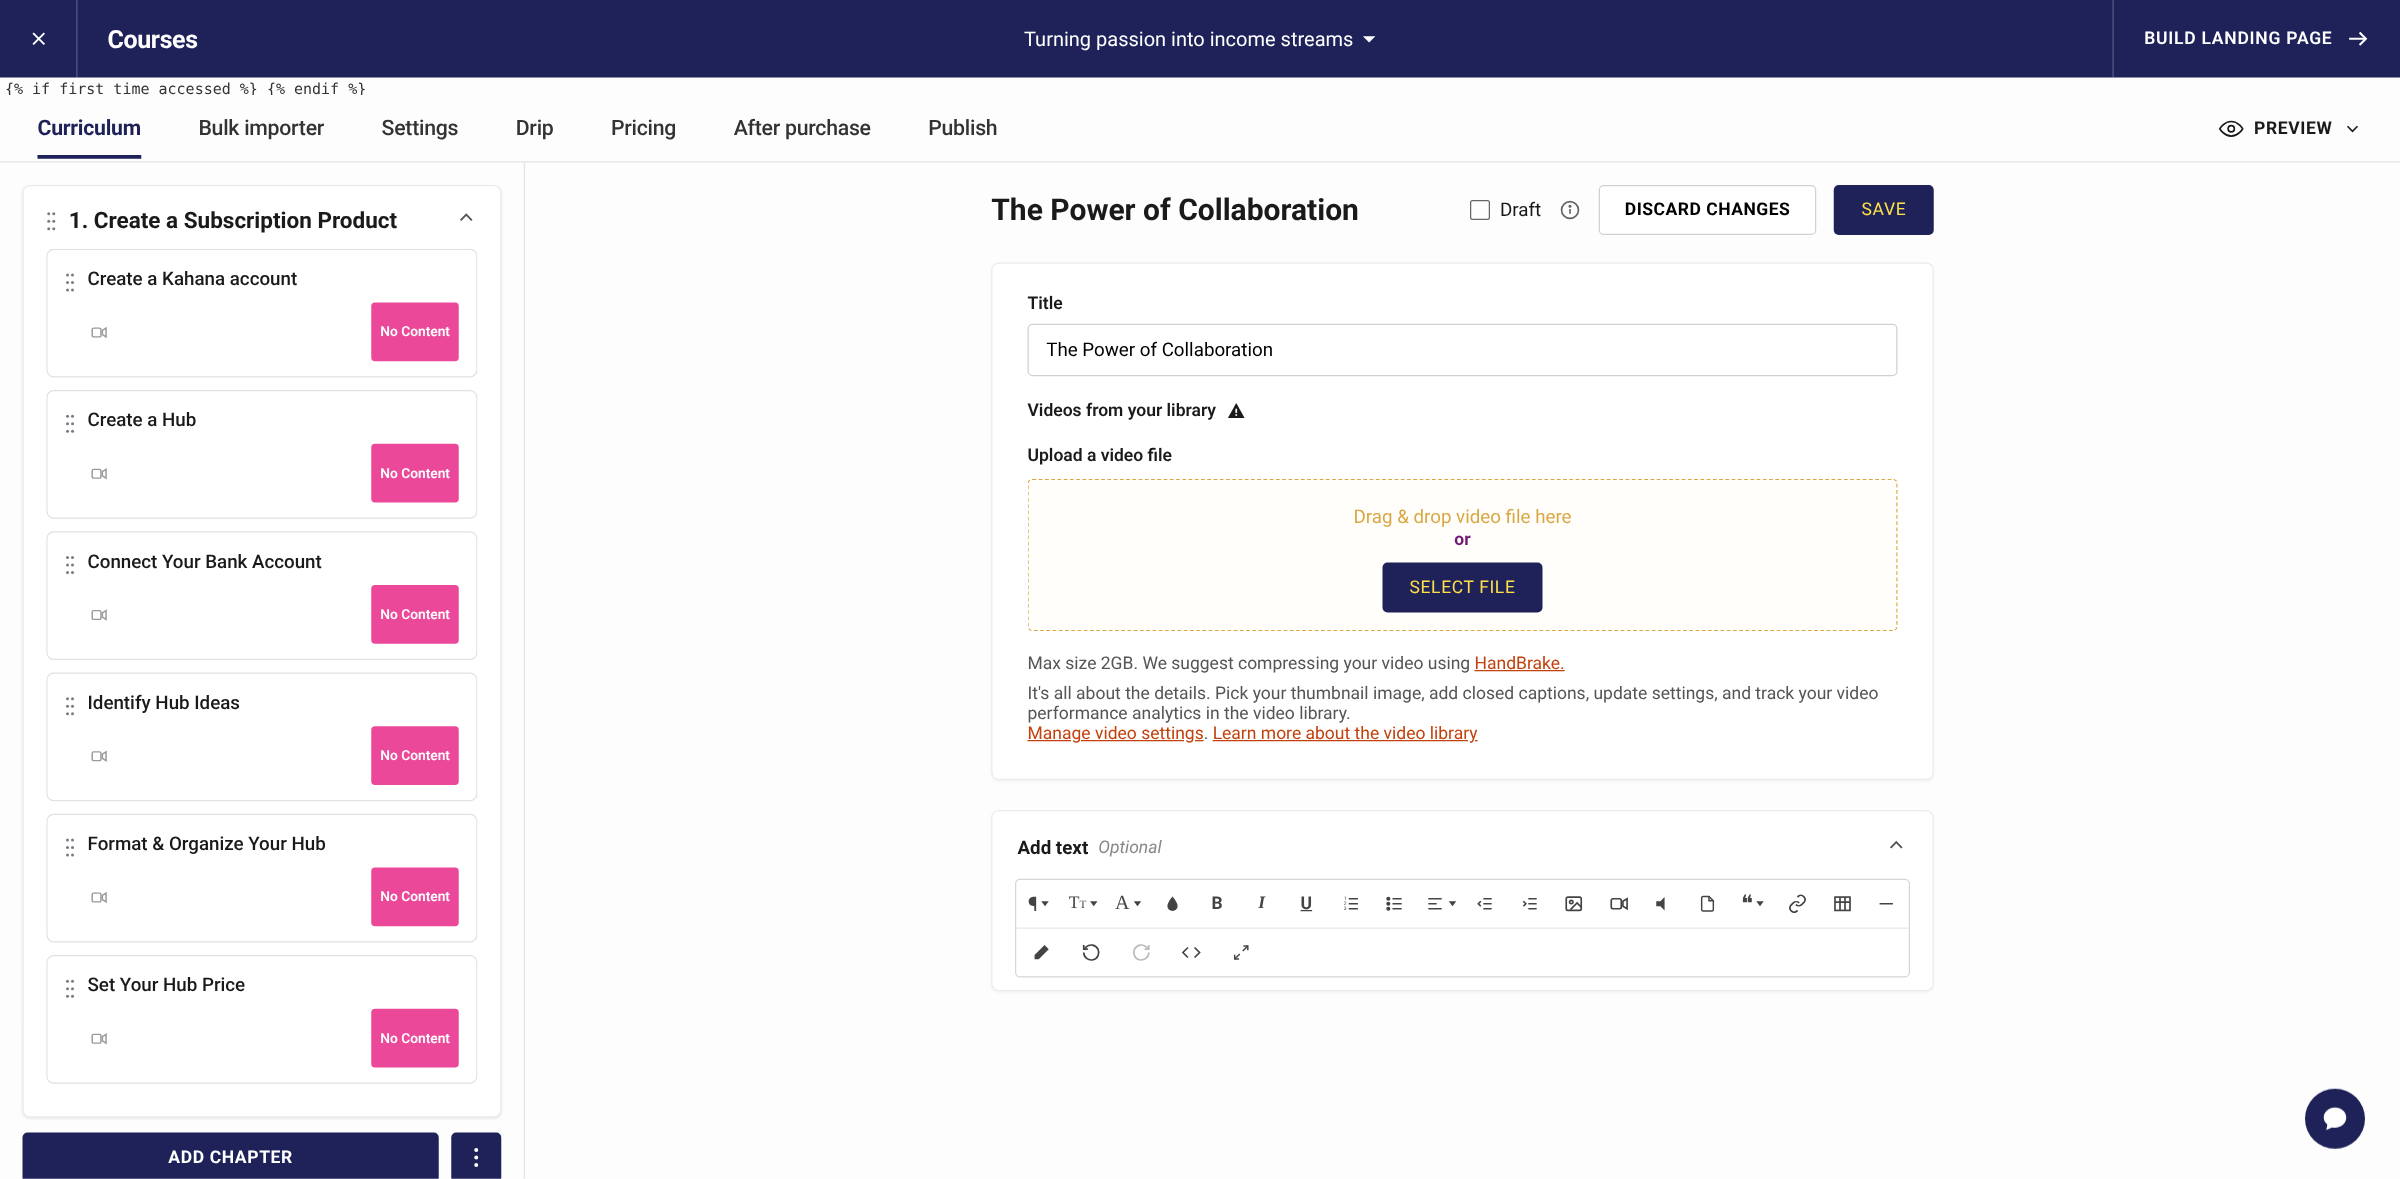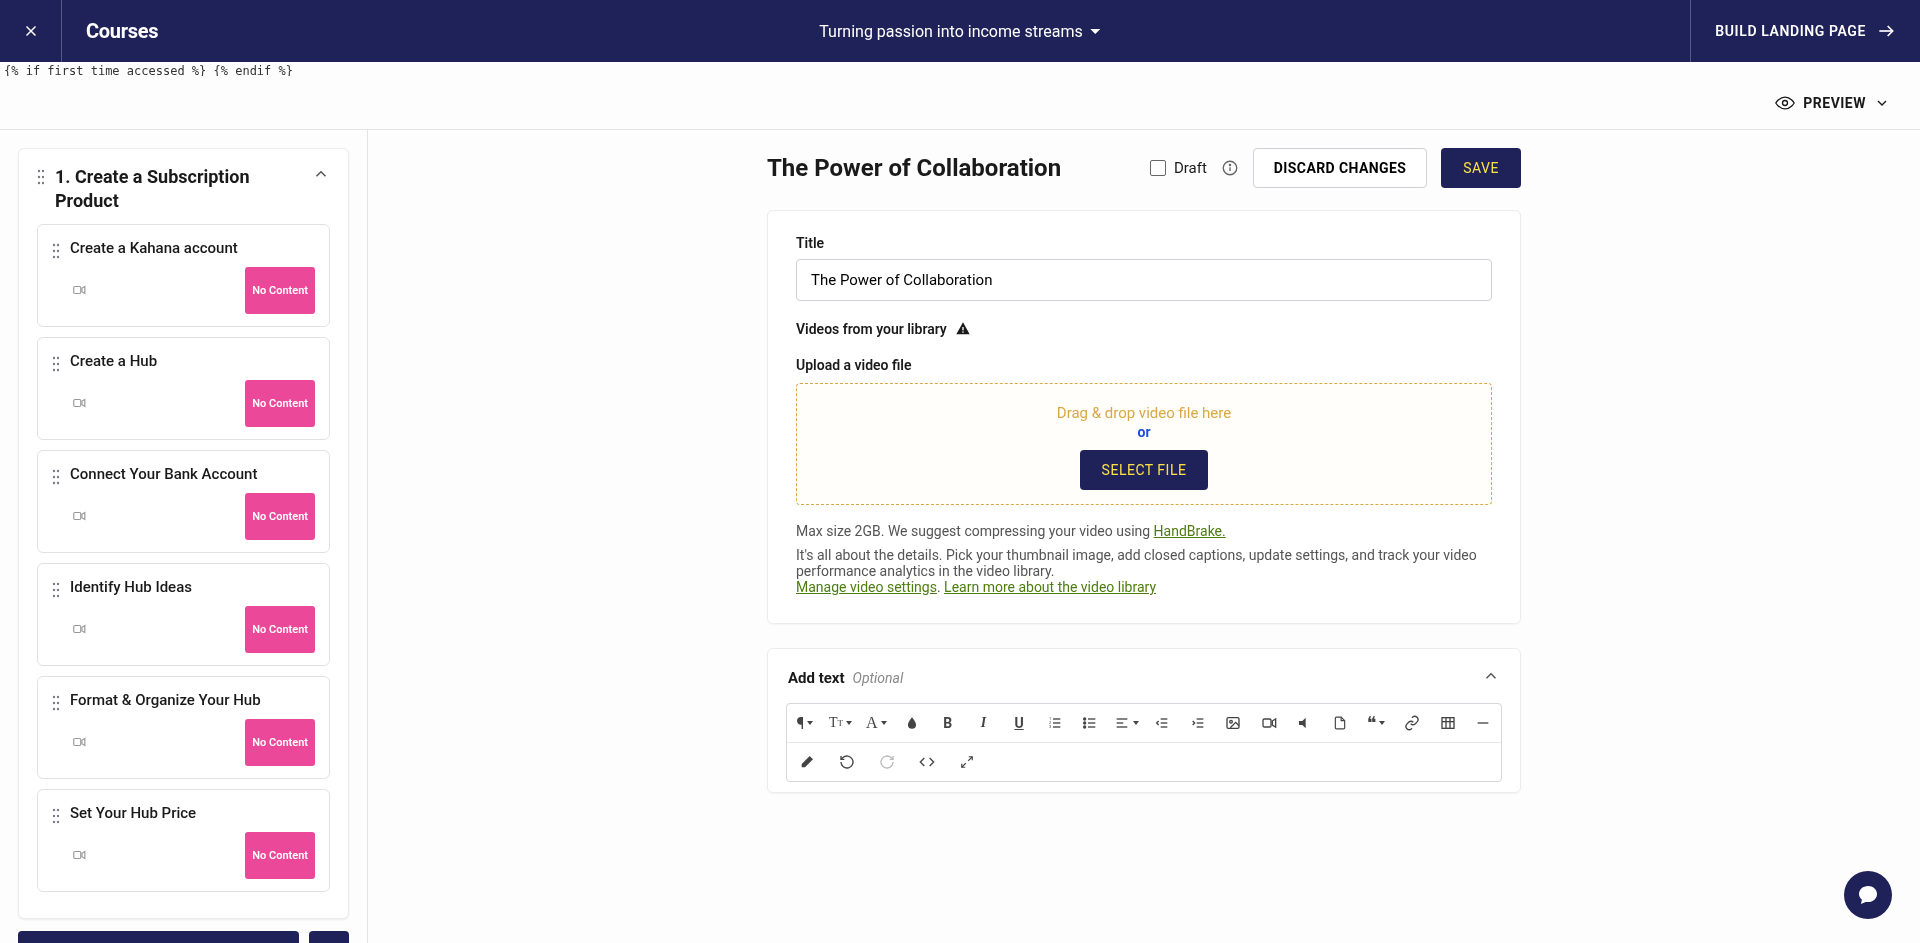--- a/index.html
+++ b/index.html
@@ -120,21 +120,21 @@
     letter-spacing: 0.5px;
     cursor: pointer;
   }
 
   
   .layout {
     display: flex;
     height: calc(943px - 62px - 14px - 54px);
   }
   .sidebar {
-    width: 368px;
+    width: 420px;
     border-right: 1px solid #e4e4e7;
     padding: 18px;
     position: relative;
     display: flex;
     flex-direction: column;
   }
   .chapter-card {
     background: #fff;
     border-radius: 6px;
     box-shadow: 0 1px 2px rgba(0,0,0,0.08);
@@ -331,42 +331,42 @@
     padding: 20px 14px 14px;
     background: #fffefb;
     text-align: center;
   }
   .dz-primary {
     color: #d9a844;
     font-size: 15px;
     margin-bottom: 2px;
   }
   .dz-or {
-    color: #1d4ed8;
+    color: #701a75;
     font-weight: 700;
     font-size: 14px;
     margin-bottom: 10px;
   }
   .dz-info {
     background: #fff7e6;
     color: #b58930;
     font-size: 13px;
     padding: 14px 22px;
     border-radius: 3px;
     margin-top: 24px;
     line-height: 1.45;
   }
 
   .hint {
     font-size: 14px;
     color: #555;
     margin-top: 18px;
   }
   .hint a, .hint .link {
-    color: #4d7c0f;
+    color: #c2410c;
     text-decoration: underline;
     cursor: pointer;
   }
   .hint + .hint { margin-top: 8px; }
 
   
   .section-card {
     background: #fff;
     border: 1px solid #ececef;
     border-radius: 6px;
@@ -450,20 +450,29 @@
     <svg width="20" height="20" viewBox="0 0 24 24" fill="none" stroke="currentColor" stroke-width="2">
         <line x1="4" y1="12" x2="20" y2="12"></line>
         <polyline points="14 6 20 12 14 18"></polyline>
       </svg>
   </div>
 </div>
 
 <div class="tpl-stray">{% if first_time_accessed %}  {% endif %}</div>
 
 <div class="tabbar">
+  <div class="tabs" id="tabs">
+      <div class="tab active">Curriculum</div>
+      <div class="tab">Bulk importer</div>
+      <div class="tab">Settings</div>
+      <div class="tab">Drip</div>
+      <div class="tab">Pricing</div>
+      <div class="tab">After purchase</div>
+      <div class="tab">Publish</div>
+    </div>
   <div class="tab-right">
     <svg width="20" height="20" viewBox="0 0 24 24" fill="none" stroke="currentColor" stroke-width="1.6">
         <path d="M1 12s4-7 11-7 11 7 11 7-4 7-11 7S1 12 1 12z"></path>
         <circle cx="12" cy="12" r="3"></circle>
       </svg>
     <span>PREVIEW</span>
     <svg width="16" height="16" viewBox="0 0 24 24" fill="none" stroke="currentColor" stroke-width="2">
         <polyline points="6 9 12 15 18 9"></polyline>
       </svg>
   </div>

